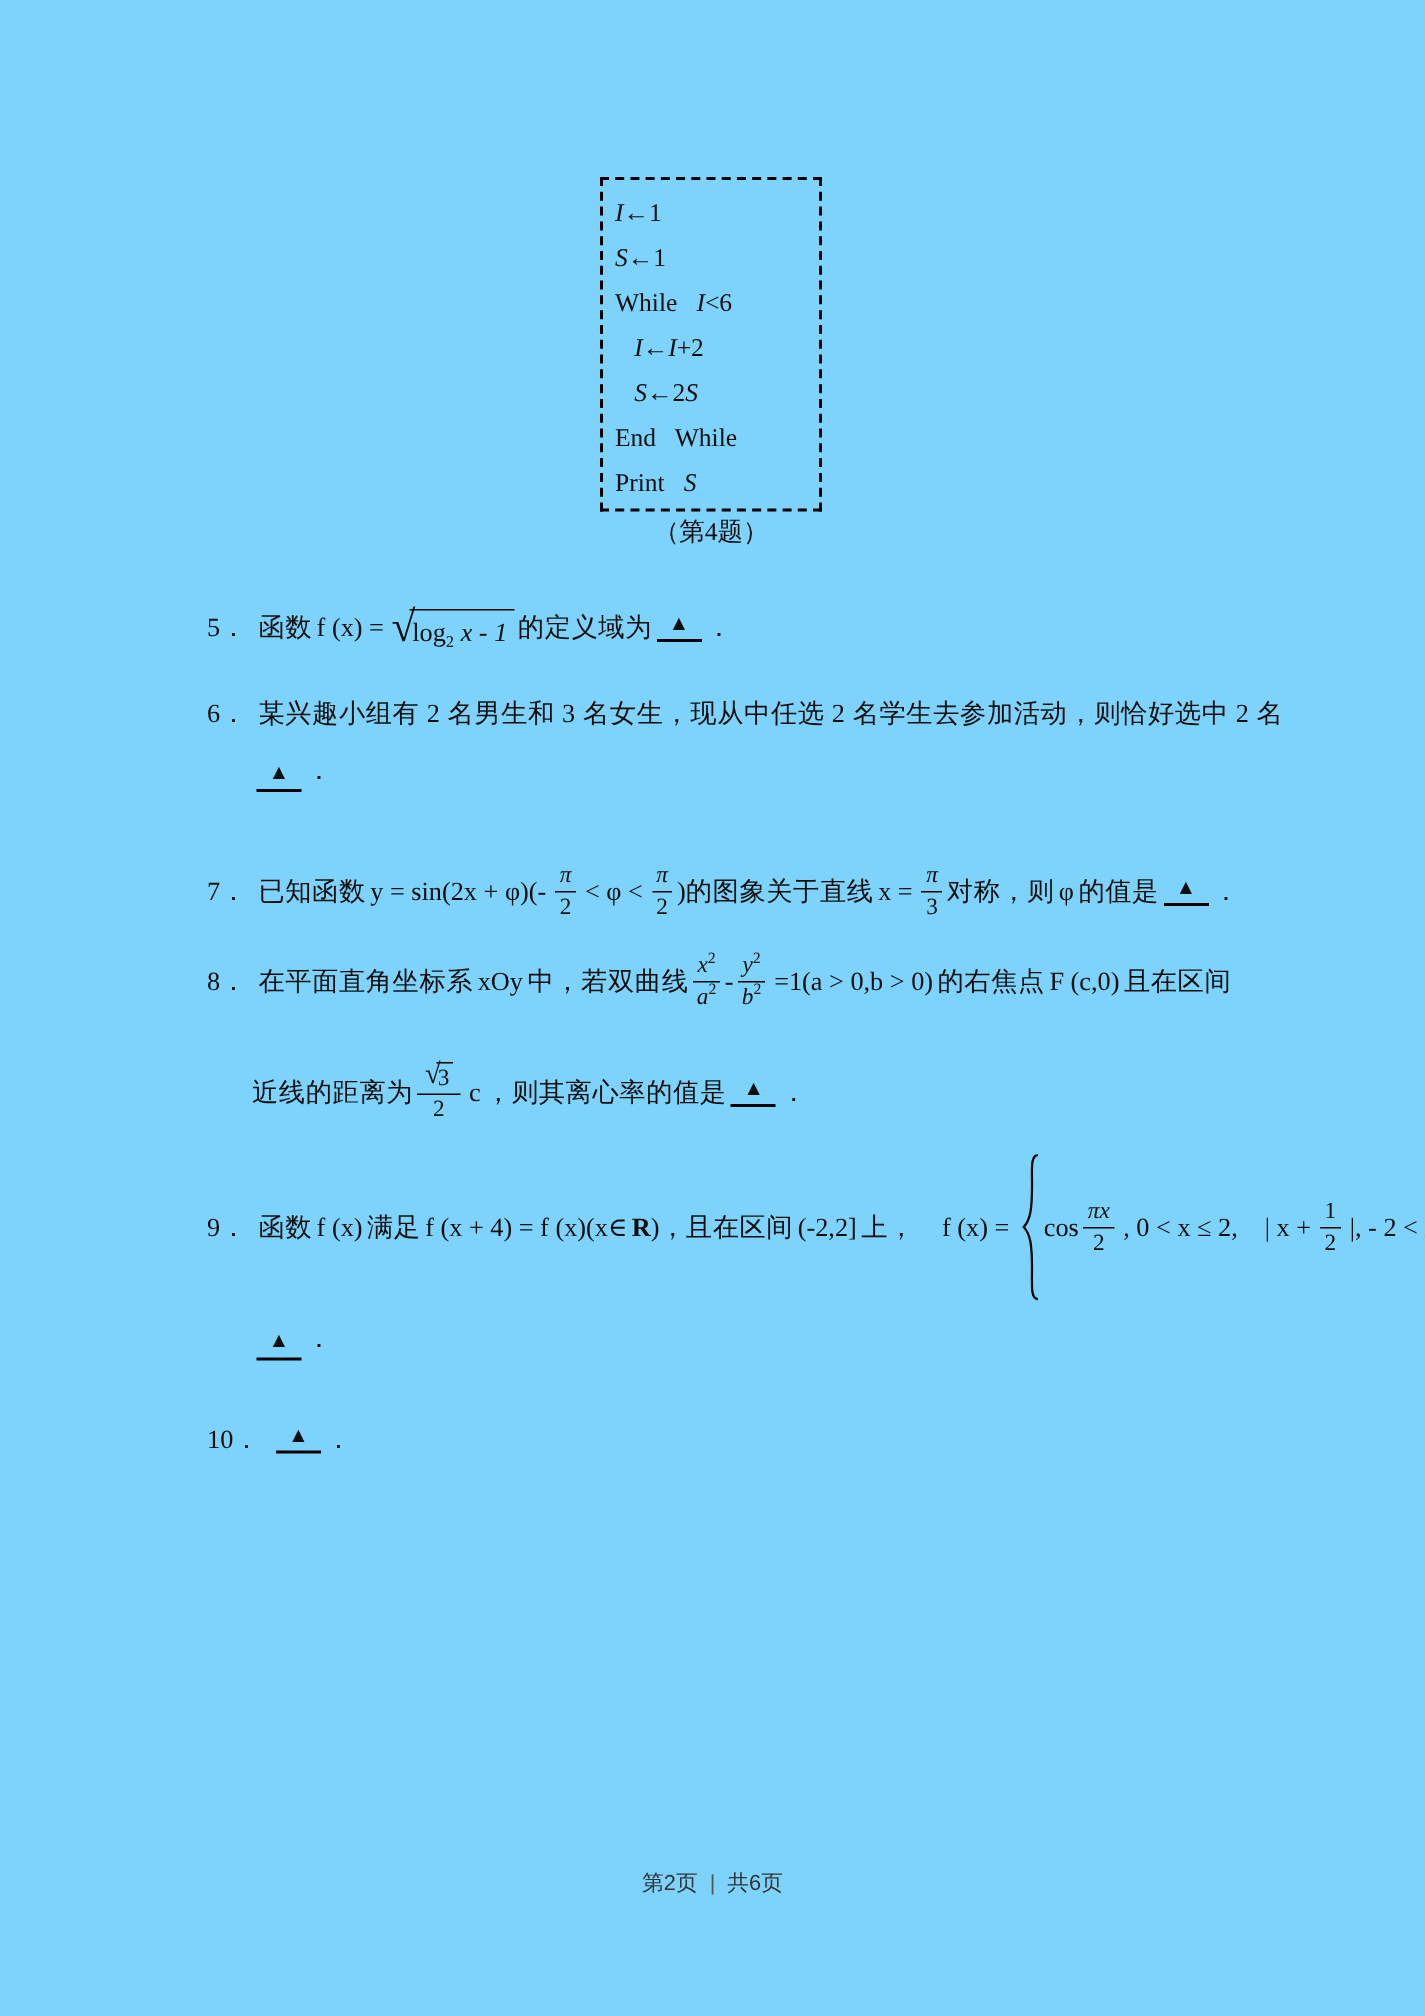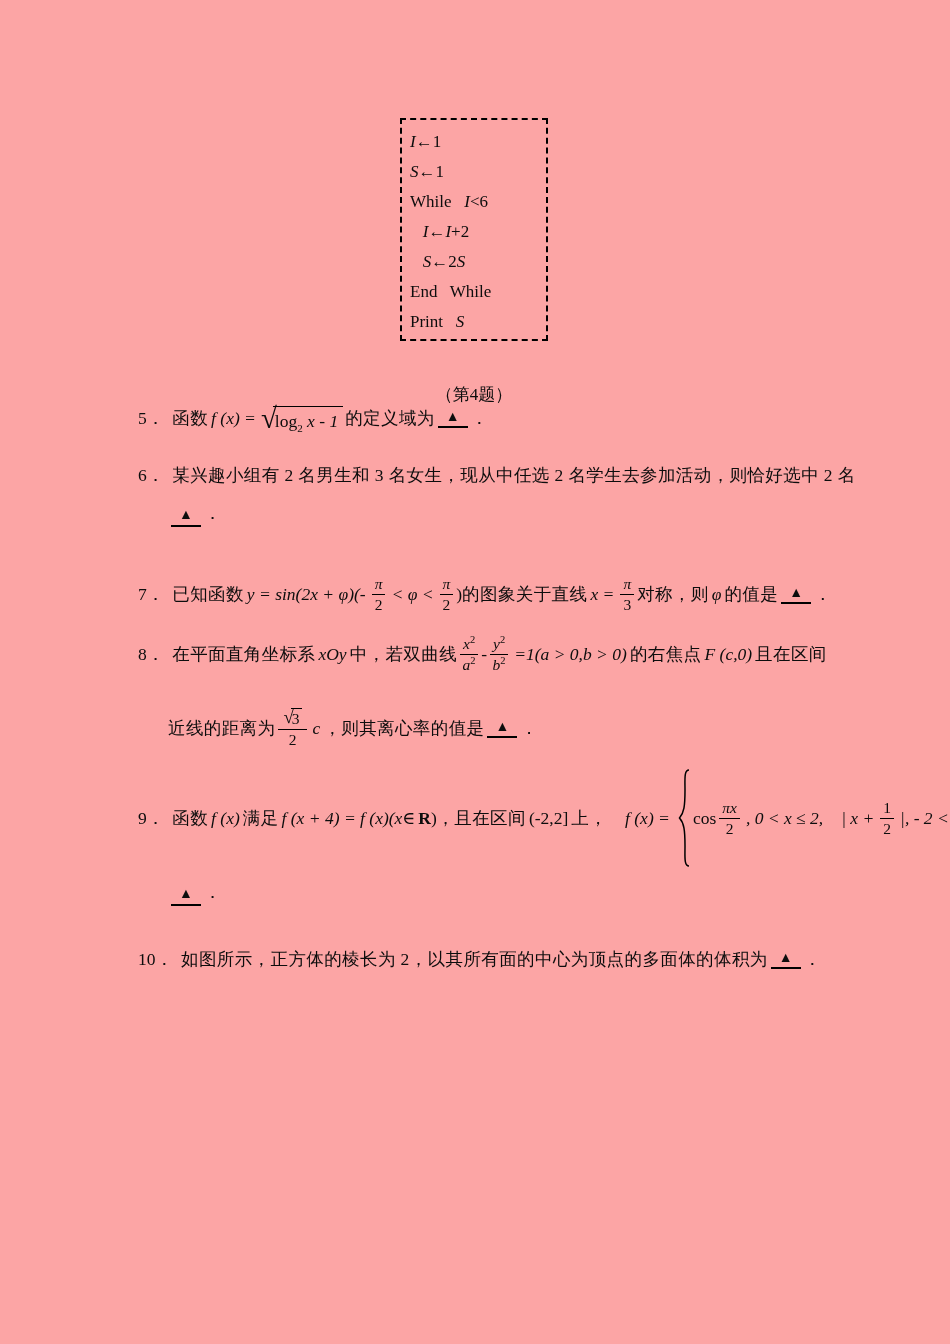--- a/index.html
+++ b/index.html
@@ -1,41 +1,41 @@
 <!DOCTYPE html>
 <html><head>
 <meta charset="utf-8">
 <style>
   html,body { margin:0; padding:0; background:#ffffff; }
   .page {
-    position:relative; width:950px; height:1344px; background:#fca5a5;
+    position:relative; width:950px; height:1344px; background:#7dd3fc;
     font-family:"Liberation Serif","DejaVu Serif",serif; color:#0d0d0d;
     overflow:hidden;
   }
 
   
   .algo-box {
     position:absolute; left:400px; top:118px; width:148px; height:223px;
     border:2px dashed #000; box-sizing:border-box; padding:7px 0 0 8px;
   }
   .algo-line { font-size:17px; line-height:30px; white-space:pre; }
   .algo-line .var { font-style:italic; }
   .algo-caption {
     position:absolute; left:392px; top:343px; width:164px;
-    text-align:center; font-size:17px;margin-top:40px;
+    text-align:center; font-size:17px;
   }
 
   
   .q { position:absolute; left:138px; width:780px; font-size:17.5px; }
   .qrow { display:flex; align-items:center; white-space:nowrap; }
   .qline { line-height:26px; }
   .indent { padding-left:30px; }
   .qno { margin-right:8px; }
   .zh { letter-spacing:0.4px; }
-  .m  { font-style:italic; margin:0 3px; white-space:pre; }
+  .m  { margin:0 3px; white-space:pre; }
   .rm { font-style:normal; }
   .boldR { font-weight:bold; font-style:normal; }
 
   
   .frac {
     display:inline-flex; flex-direction:column; align-items:center;
     vertical-align:middle; margin:0 3px; font-size:15.5px; line-height:1.15;
     font-style:normal;
   }
   .frac .num { border-bottom:1.4px solid #000; padding:0 3px 1px; white-space:nowrap; }
@@ -204,19 +204,21 @@
         </span>
       </span>
     </div>
     <div class="qline indent" style="margin-top:13px;">
       <span class="blank">▲</span><span>．</span>
     </div>
   </div>
 
   <div class="q qrow" style="top:944px; height:30px;">
     <span class="qno">10．</span>
-    <span class="zh">如图所示，正方体的棱长为 2，以其所有面的中心为顶点的多面体的体积为</span>
     <span class="blank">▲</span>
     <span>．</span>
   </div>
 
+  <div class="footer">
+    <span>第2页</span><span class="sep">|</span><span>共6页</span>
+  </div>
 
 </div>
 
 </body></html>

